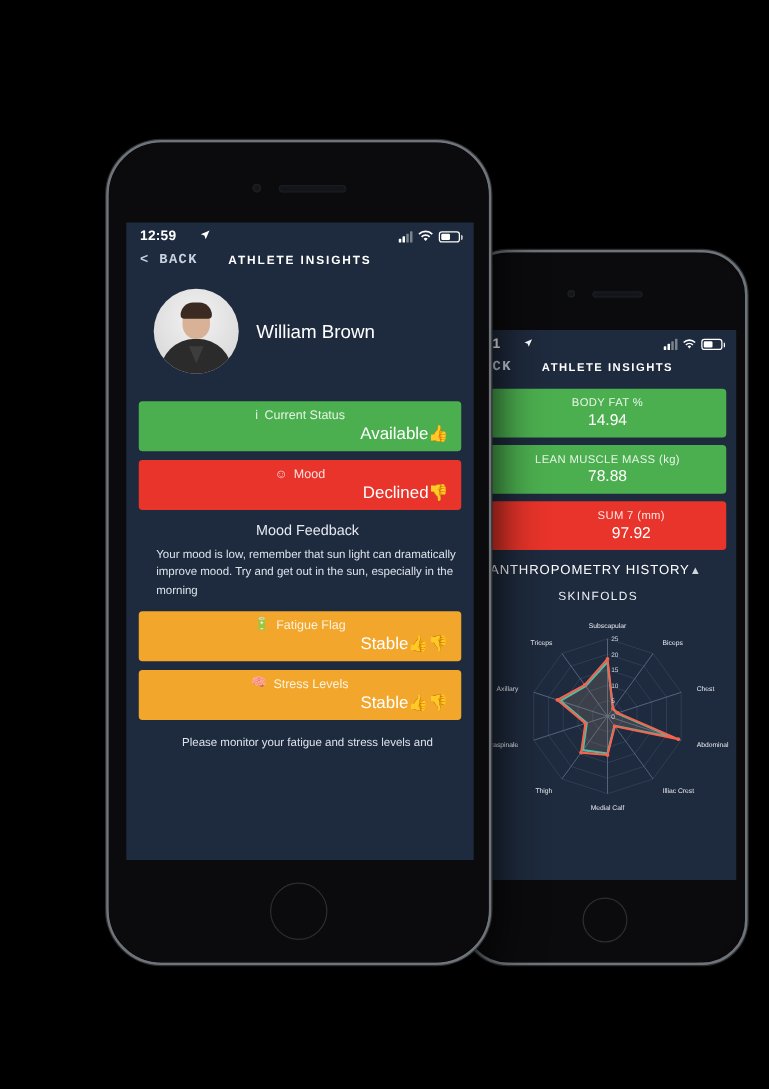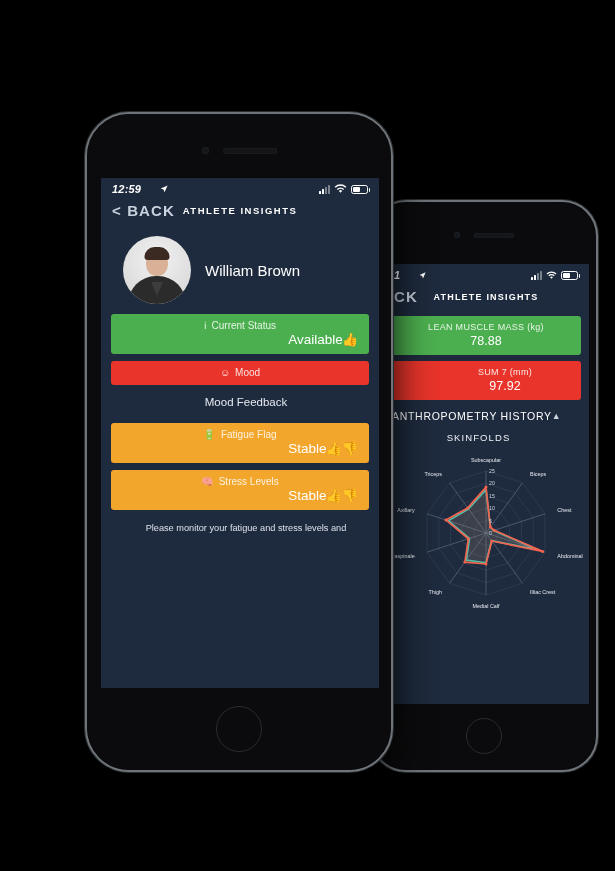--- a/index.html
+++ b/index.html
@@ -43,39 +43,39 @@
   .home-btn { position:absolute; left:50%; transform:translateX(-50%); border-radius:50%;
               border:1.5px solid #2a2d31; background:#0b0b0d; }
 
   
   .screen { position:absolute; overflow:hidden; background:#1E2A3D; }
   #screen-left  { left: 14px; top: 64px; width: 278px; height: 510px; }
   #screen-right { left: 11px; top: 62px; width: 206px; height: 440px; }
 
   .statusbar { display:flex; align-items:center; justify-content:space-between;
                padding: 5px 11px 3px 11px; color:#fff; }
-  .sb-time { font-size: 11px; font-weight: bold; letter-spacing:.2px; display:flex; align-items:center; gap:19px;font-style:italic;}
+  .sb-time { font-size: 11px; font-weight: bold; letter-spacing:.2px; display:flex; align-items:center; gap:19px;}
   .loc-arrow { display:inline-block; }
   .sb-right { display:flex; align-items:center; gap:4px; }
   .bars { display:flex; align-items:flex-end; gap:1px; height:9px;}
   .bars i { display:block; width:2px; background:#fff; border-radius:.5px; }
   .bars i:nth-child(1){height:3px;} .bars i:nth-child(2){height:5px;}
   .bars i:nth-child(3){height:7px; background:#7a828c;} .bars i:nth-child(4){height:9px; background:#7a828c;}
   .batt { width:17px; height:9px; border:1px solid #fff; border-radius:2.5px; position:relative; }
   .batt::after{content:""; position:absolute; right:-3px; top:2.5px; width:1.5px; height:4px; background:#fff; border-radius:0 1px 1px 0;}
   .batt i { position:absolute; left:1px; top:1px; bottom:1px; width:45%; background:#fff; border-radius:1px; display:block;}
 
   .navbar { display:flex; align-items:center; padding: 4px 11px 9px 11px; position:relative; }
-  .back-link { color:#c9d2de; font-size:15px; letter-spacing:1.1px; font-weight:600; }
+  .back-link { color:#c9d2de; font-size:11px; letter-spacing:1.1px; font-weight:600;font-family:Liberation Mono, monospace; }
   .nav-title { position:absolute; left:0; right:0; text-align:center; color:#ffffff;
                font-size:9.5px; letter-spacing:1.5px; font-weight:bold; pointer-events:none; }
   #screen-right .nav-title { font-size:9px; letter-spacing:1.2px; }
 
   
-  .athlete { display:flex; align-items:center; gap:14px; padding: 8px 0 10px 22px; }
+  .athlete { display:flex; align-items:center; gap:14px; padding: 8px 0 22px 22px; }
   .avatar { width:68px; height:68px; border-radius:50%; overflow:hidden; flex:0 0 auto;
             background: radial-gradient(circle at 50% 35%, #f2f2f2 0%, #dcdcdc 70%, #c9c9c9 100%); position:relative; }
   .av-head { position:absolute; left:50%; top:20%; transform:translateX(-50%);
              width:22px; height:26px; border-radius:48% 48% 45% 45%; background:#d9b196; }
   .av-hair { position:absolute; left:50%; top:16%; transform:translateX(-50%);
              width:25px; height:13px; border-radius:13px 13px 4px 4px; background:#3a2a21; }
   .av-body { position:absolute; left:50%; bottom:-6%; transform:translateX(-50%);
              width:58px; height:32px; border-radius:28px 28px 0 0; background:#2b2b2b; }
   .av-collar{ position:absolute; left:50%; bottom:12%; transform:translateX(-50%);
              width:12px; height:14px; background:#3d3d3d; clip-path: polygon(50% 100%,0 0,100% 0);}
@@ -155,20 +155,24 @@
             </span>
         </div>
       </div>
 
       <div class="navbar">
         <span class="back-link">CK</span>
         <span class="nav-title">ATHLETE INSIGHTS</span>
       </div>
 
       <div class="rcards">
+        <div class="rcard green">
+          <div class="rcard-label">BODY FAT %</div>
+          <div class="rcard-value">14.94</div>
+        </div>
         <div class="rcard green">
           <div class="rcard-label">LEAN MUSCLE MASS (kg)</div>
           <div class="rcard-value">78.88</div>
         </div>
         <div class="rcard red">
           <div class="rcard-label">SUM 7 (mm)</div>
           <div class="rcard-value">97.92</div>
         </div>
       </div>
 
@@ -291,25 +295,30 @@
             <span class="card-value">Available</span>
             <span class="card-emoji">👍</span>
           </div>
         </div>
 
         <div class="card red">
           <div class="card-head">
             <span class="ci">☺</span>
             <span>Mood</span>
           </div>
+          <div class="card-body">
+            <span class="card-value">Declined</span>
+            <span class="card-emoji">👎</span>
+          </div>
         </div>
       </div>
 
       <div class="feedback">
         <div class="fb-title">Mood Feedback</div>
+        <div class="fb-text">Your mood is low, remember that sun light can dramatically improve mood. Try and get out in the sun, especially in the morning</div>
       </div>
 
       <div class="cards" style="margin-top:7px;">
         <div class="card orange">
           <div class="card-head">
             <span class="ci">🔋</span>
             <span>Fatigue Flag</span>
           </div>
           <div class="card-body">
             <span class="card-value">Stable</span>

